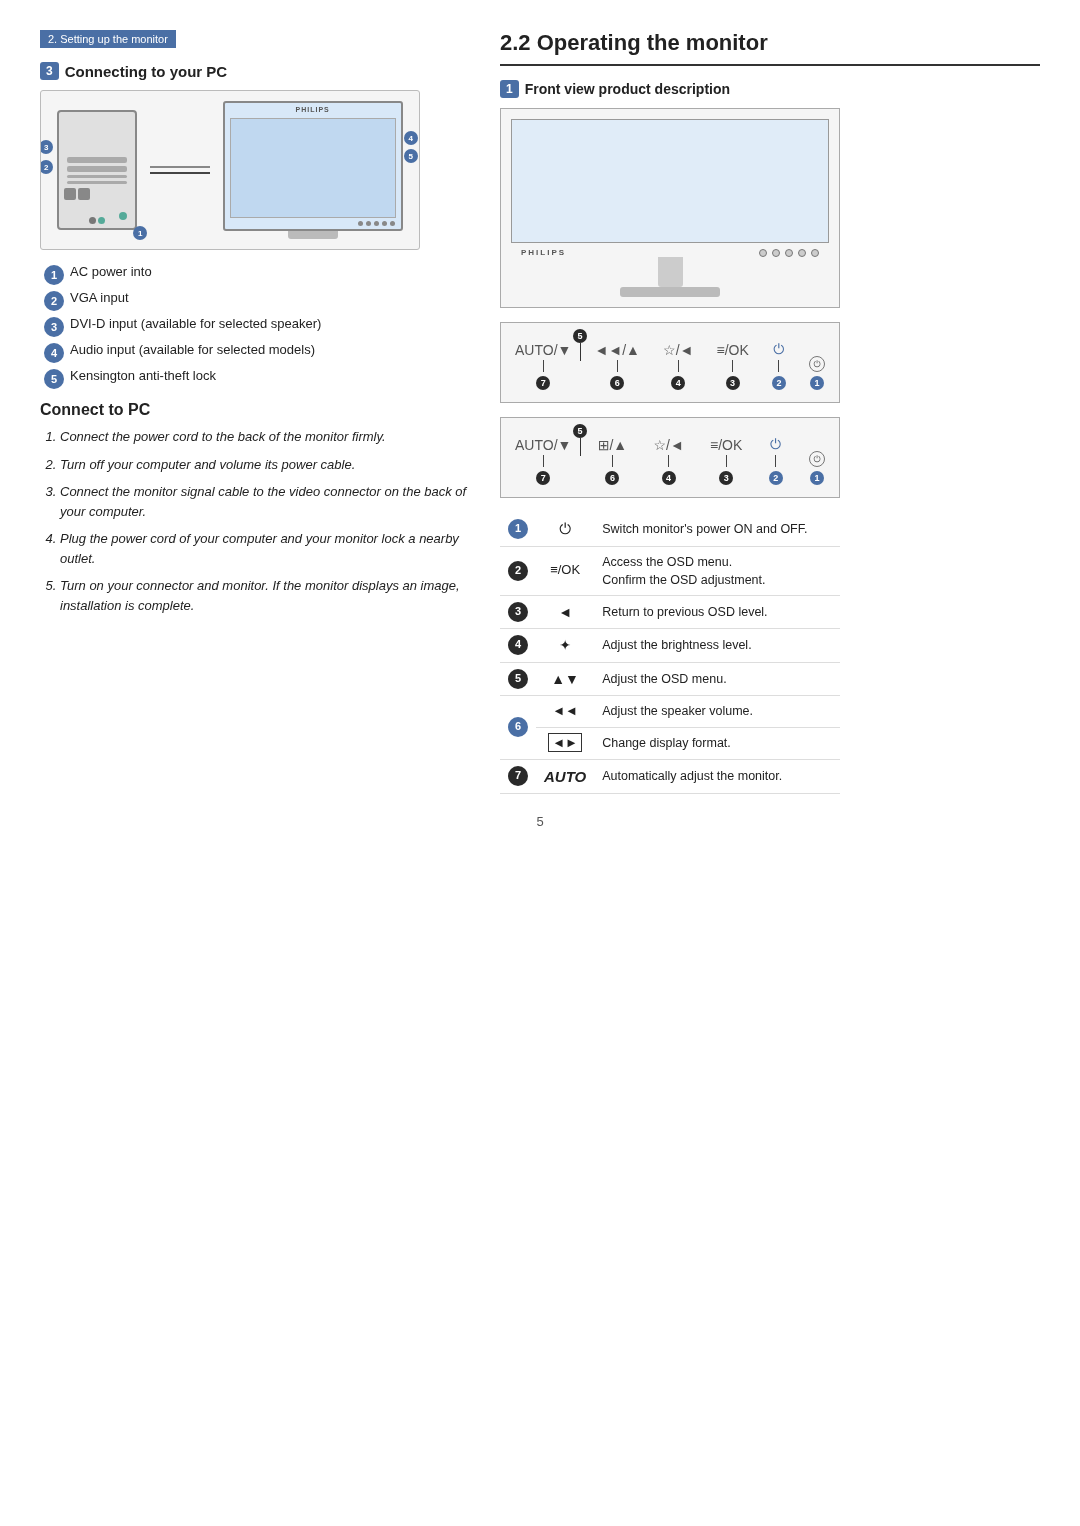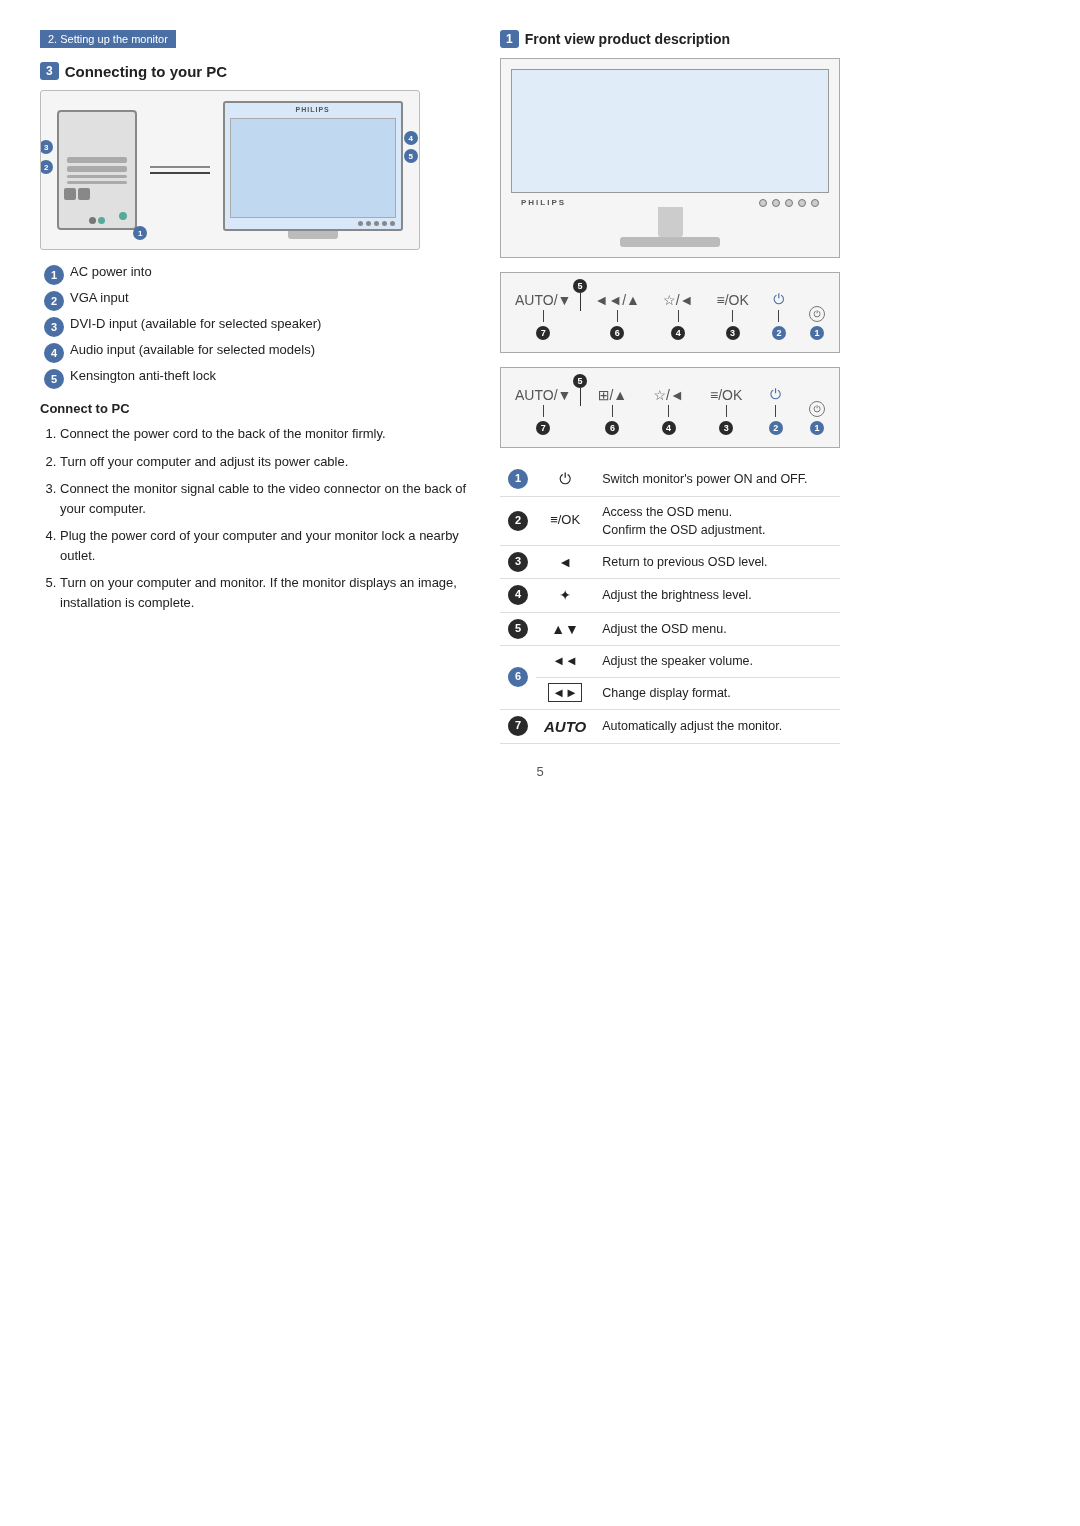--- a/index.html
+++ b/index.html
@@ -155,25 +155,26 @@
       font-weight: bold;
       display: flex;
       align-items: center;
       justify-content: center;
       flex-shrink: 0;
       margin-top: 1px;
     }
     .badge-blue { background: #4a6fa5; }
     .connect-section-title {
       font-weight: bold;
-      font-size: 13px;
+      font-size: 16px;
       margin: 12px 0 8px 0;
     }
     .ordered-list {
       padding-left: 20px;
+      font-style: italic;
     }
     .ordered-list li {
       margin-bottom: 8px;
       font-size: 13px;
       line-height: 1.5;
     }
     
     .op-heading {
       font-size: 22px;
       font-weight: bold;
@@ -454,29 +455,30 @@
         <span class="bullet-badge badge-blue">5</span>
         <span>Kensington anti-theft lock</span>
       </div>
     </div>
 
     
     <div class="connect-section-title">Connect to PC</div>
 
     <ol class="ordered-list">
       <li>Connect the power cord to the back of the monitor firmly.</li>
-      <li>Turn off your computer and adjust its power cable.</li>
+      <li>Turn off your computer and volume its power cable.</li>
       <li>Connect the monitor signal cable to the video connector on the back of your computer.</li>
       <li>Plug the power cord of your computer and your monitor lock a nearby outlet.</li>
-      <li>Turn on your computer and monitor. If the monitor displays an image,  installation is complete.</li>
+      <li>Turn on your connector and monitor. If the monitor displays an image,  installation is complete.</li>
     </ol>
   </div>
 
   <div class="right-col">
 
+    <div class="op-heading">2.2  Operating the monitor</div>
 
     <div class="sub-section-title">
       <span class="section-num-badge badge-blue">1</span>
       <span>Front view product description</span>
     </div>
 
     <div class="monitor-front-diagram">
       <div class="monitor-front-screen"></div>
       <div class="monitor-front-bottom">
         <span class="monitor-front-brand">PHILIPS</span>

